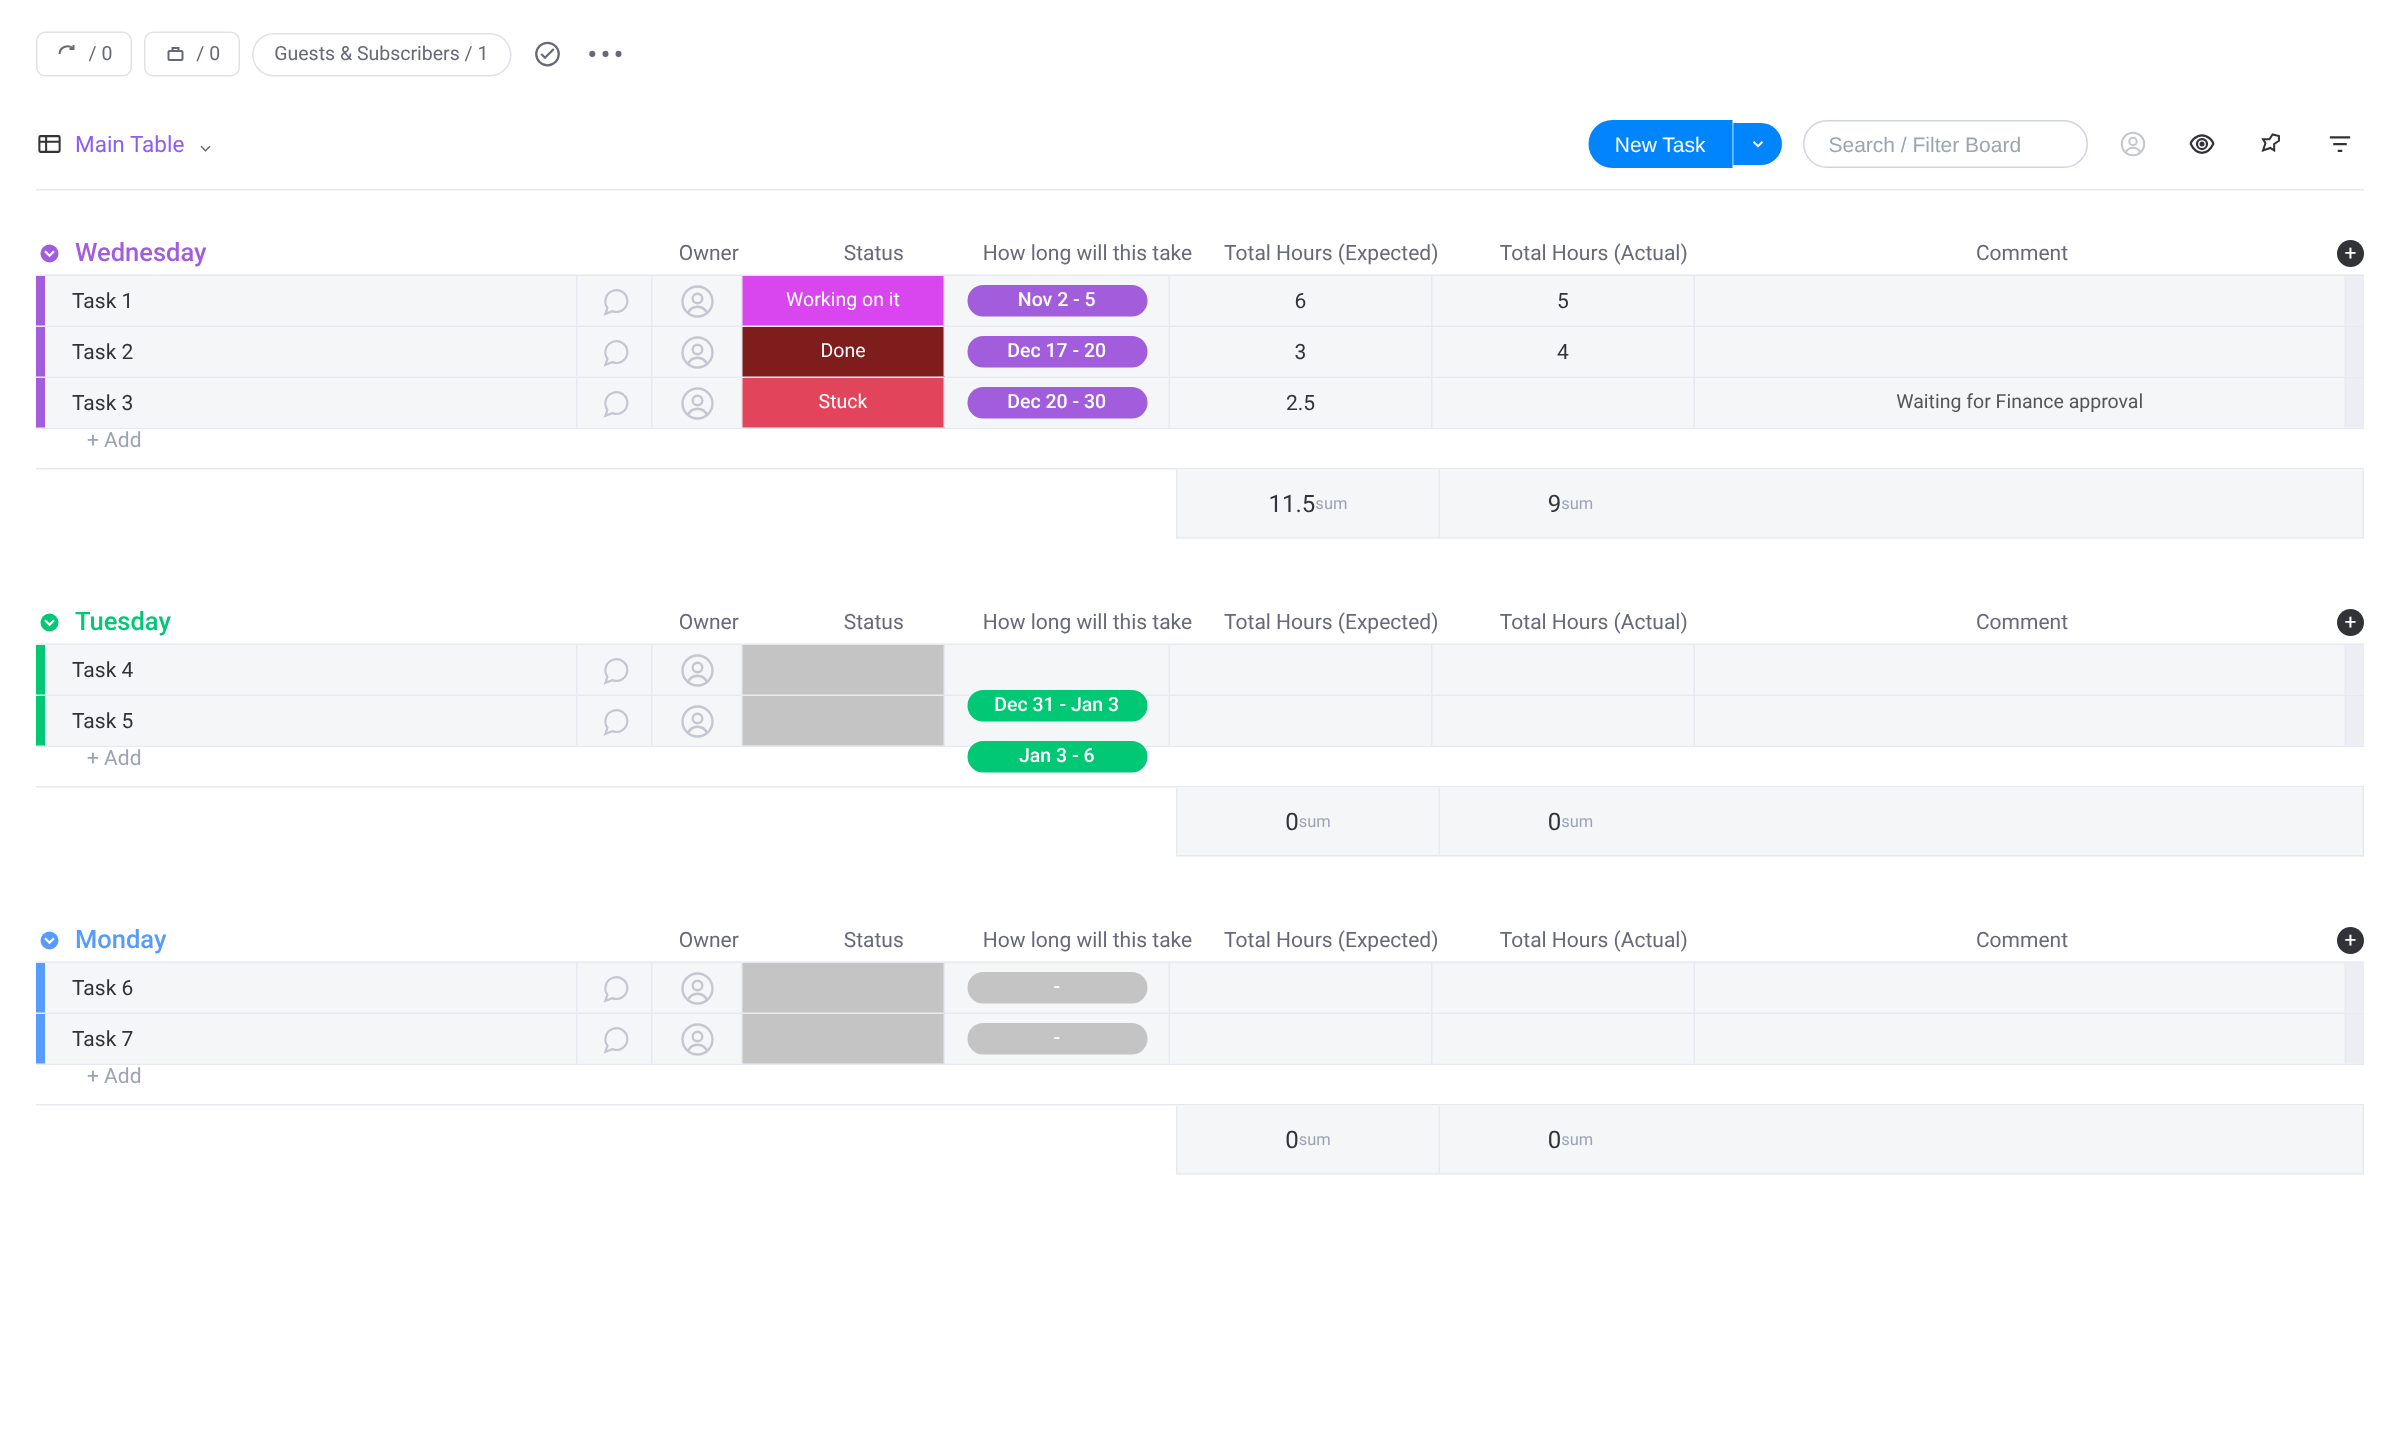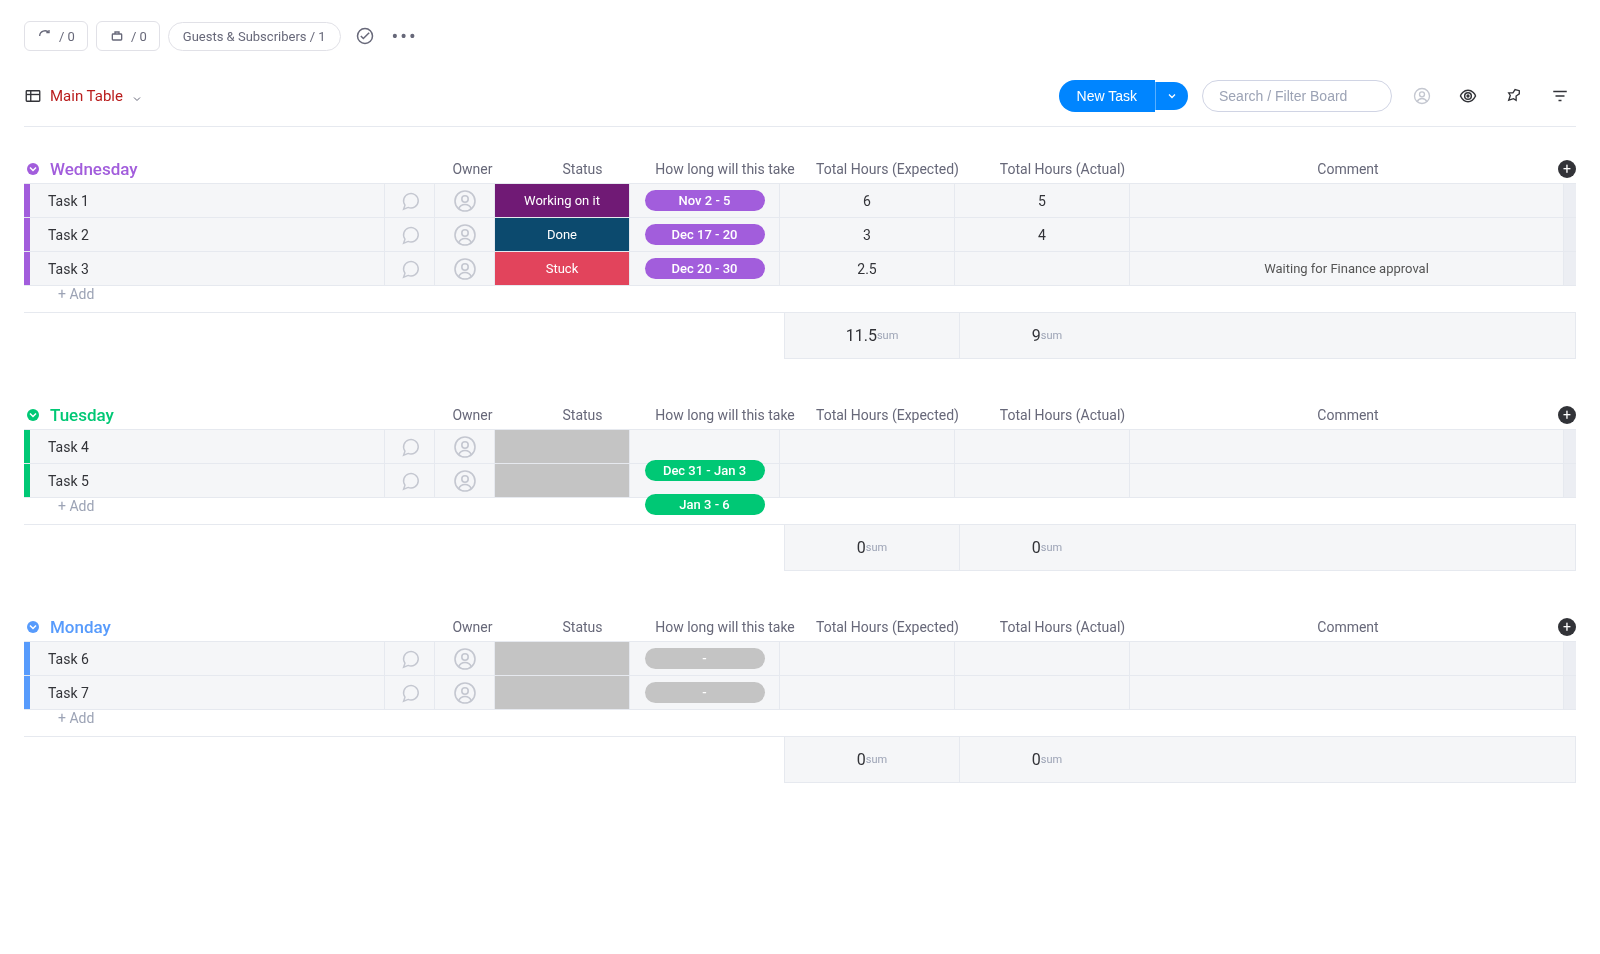--- a/index.html
+++ b/index.html
@@ -21,21 +21,21 @@
   .hexbtn {
     padding:6px 12px; border:1px solid #e1e1e7; border-radius:6px;
     display:flex; align-items:center; gap:6px; font-size:13px; color:#676879;
     background:#fff; cursor:pointer;
   }
   .pill-guests { padding:6px 14px; border:1px solid #e1e1e7; border-radius:18px; font-size:13px; color:#676879; cursor:pointer;}
   .iconbtn { width:32px; height:32px; display:flex; align-items:center; justify-content:center; border-radius:4px; color:#676879; cursor:pointer;}
   .dots { font-size:20px; letter-spacing:2px; line-height:1; }
   
   .toolbar { margin-top:28px; display:flex; align-items:center; justify-content:space-between; border-bottom:1px solid #e6e9ef; padding-bottom:14px;}
-  .view-sel { display:flex; align-items:flex-end; gap:8px; color:#b91c1c; font-size:15px; cursor:pointer;}
+  .view-sel { display:flex; align-items:flex-end; gap:8px; color:#8b5cf6; font-size:15px; cursor:pointer;}
   .toolbar-right { display:flex; align-items:center; gap:14px; }
   .newtask-wrap { display:flex; align-items:center; }
   .newtask-btn {
     background:#0085ff; color:#fff; font-weight:500; font-size:14px;
     padding:8px 18px; border-radius:18px 0 0 18px; border:none; cursor:pointer;
   }
   .newtask-dd {
     background:#0085ff; color:#fff; border:none; border-left:1px solid rgba(255,255,255,.35);
     padding:8px 10px; border-radius:0 18px 18px 0; cursor:pointer;
   }
@@ -200,21 +200,21 @@
             <path d="M21 12a8 8 0 0 1-11 7l-5 2 1.5-4.5A8 8 0 1 1 21 12z"></path>
           </svg>
         </div>
         <div class="owner">
           <svg width="24" height="24" viewBox="0 0 24 24" class="ghost-circle">
             <circle cx="12" cy="12" r="10"></circle>
             <circle cx="12" cy="10" r="3.2"></circle>
             <path d="M5.5 20c1.5-3.5 4-4.5 6.5-4.5s5 1 6.5 4.5"></path>
           </svg>
         </div>
-        <div class="status" style="background:#701a75">Working on it</div>
+        <div class="status" style="background:#d946ef">Working on it</div>
         <div class="howlong">
           <span class="date-pill">Nov 2 - 5</span>
         </div>
         <div class="expected">6</div>
         <div class="actual">5</div>
         <div class="comment"></div>
         <div class="tail"></div>
       </div>
       <div class="row">
         <div class="stripe" style="background:#a25ddc"></div>
@@ -224,21 +224,21 @@
             <path d="M21 12a8 8 0 0 1-11 7l-5 2 1.5-4.5A8 8 0 1 1 21 12z"></path>
           </svg>
         </div>
         <div class="owner">
           <svg width="24" height="24" viewBox="0 0 24 24" class="ghost-circle">
             <circle cx="12" cy="12" r="10"></circle>
             <circle cx="12" cy="10" r="3.2"></circle>
             <path d="M5.5 20c1.5-3.5 4-4.5 6.5-4.5s5 1 6.5 4.5"></path>
           </svg>
         </div>
-        <div class="status" style="background:#0c4a6e">Done</div>
+        <div class="status" style="background:#7f1d1d">Done</div>
         <div class="howlong">
           <span class="date-pill">Dec 17 - 20</span>
         </div>
         <div class="expected">3</div>
         <div class="actual">4</div>
         <div class="comment"></div>
         <div class="tail"></div>
       </div>
       <div class="row">
         <div class="stripe" style="background:#a25ddc"></div>

